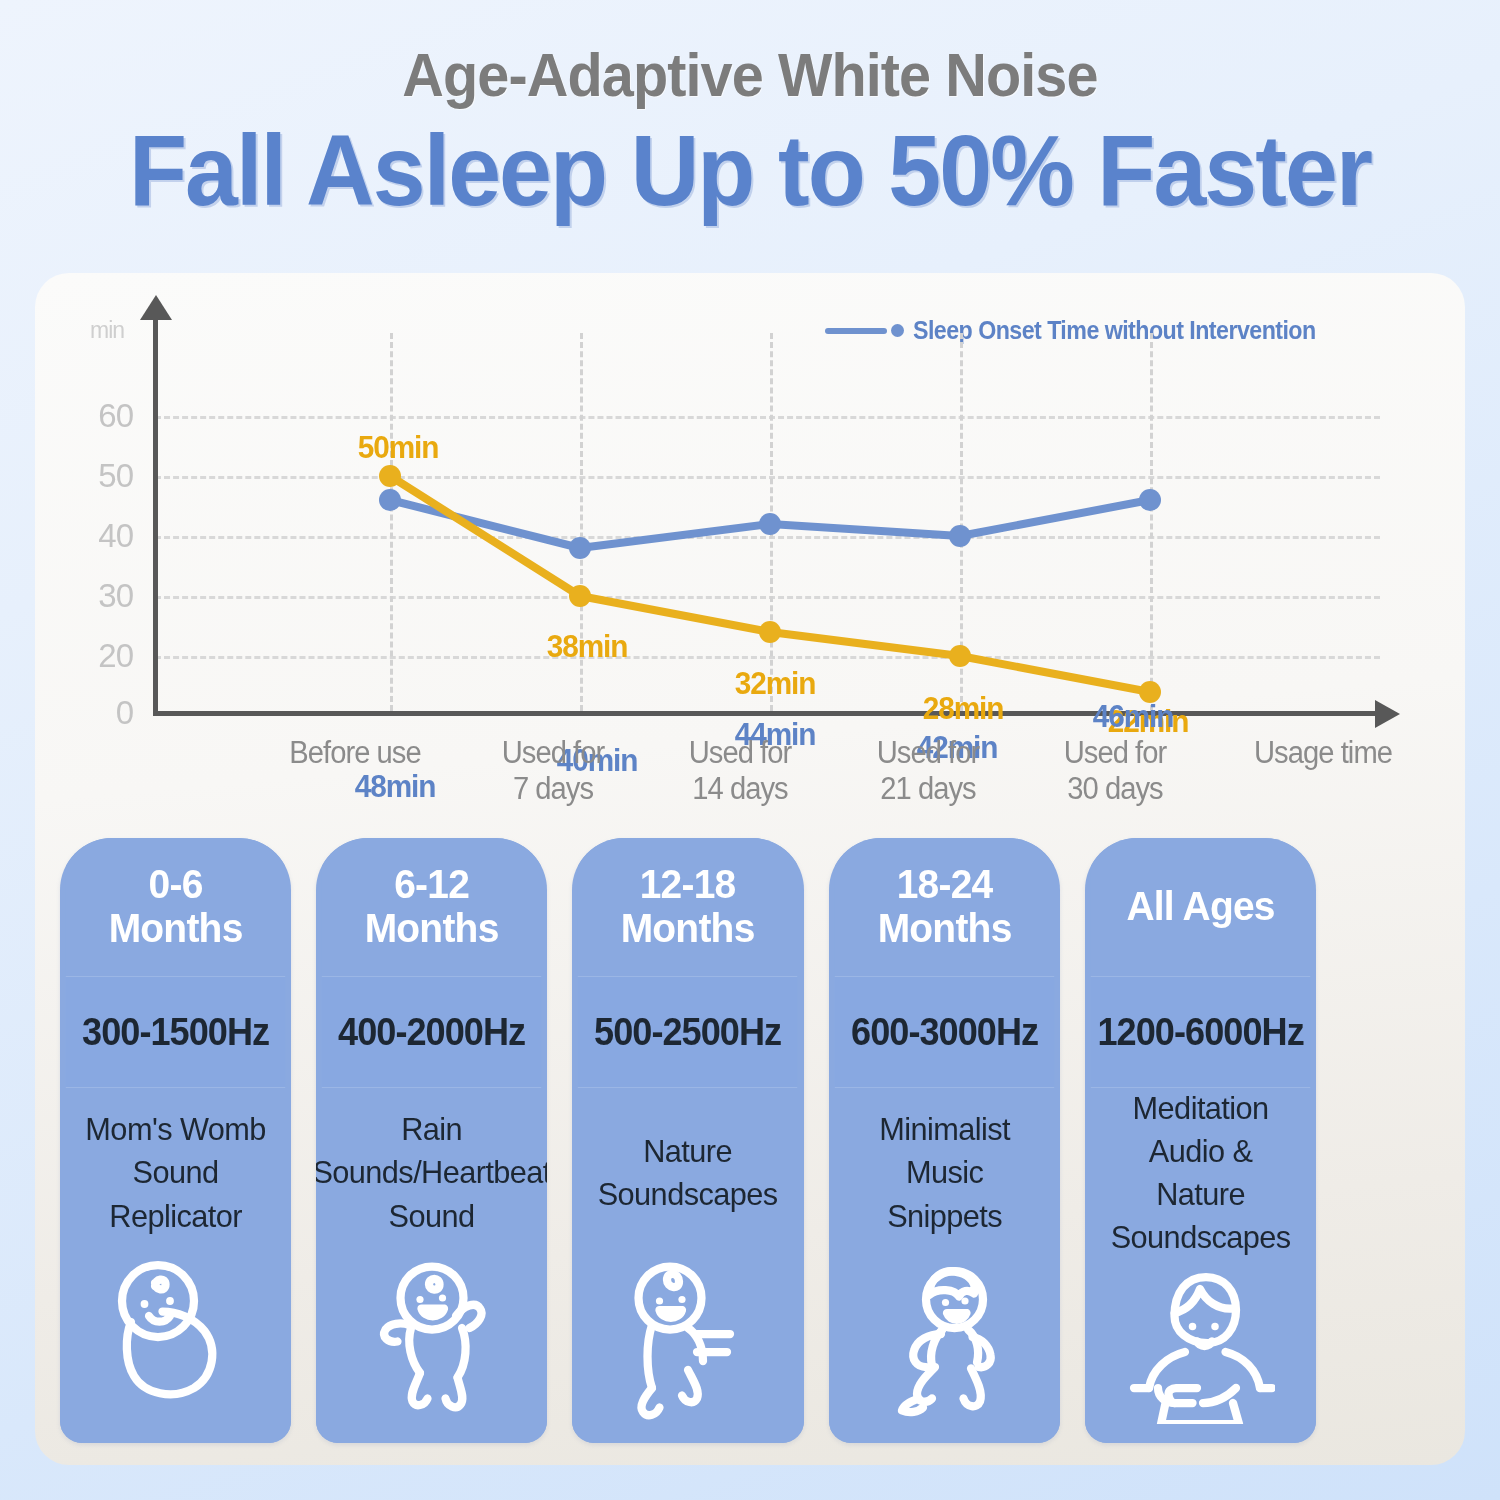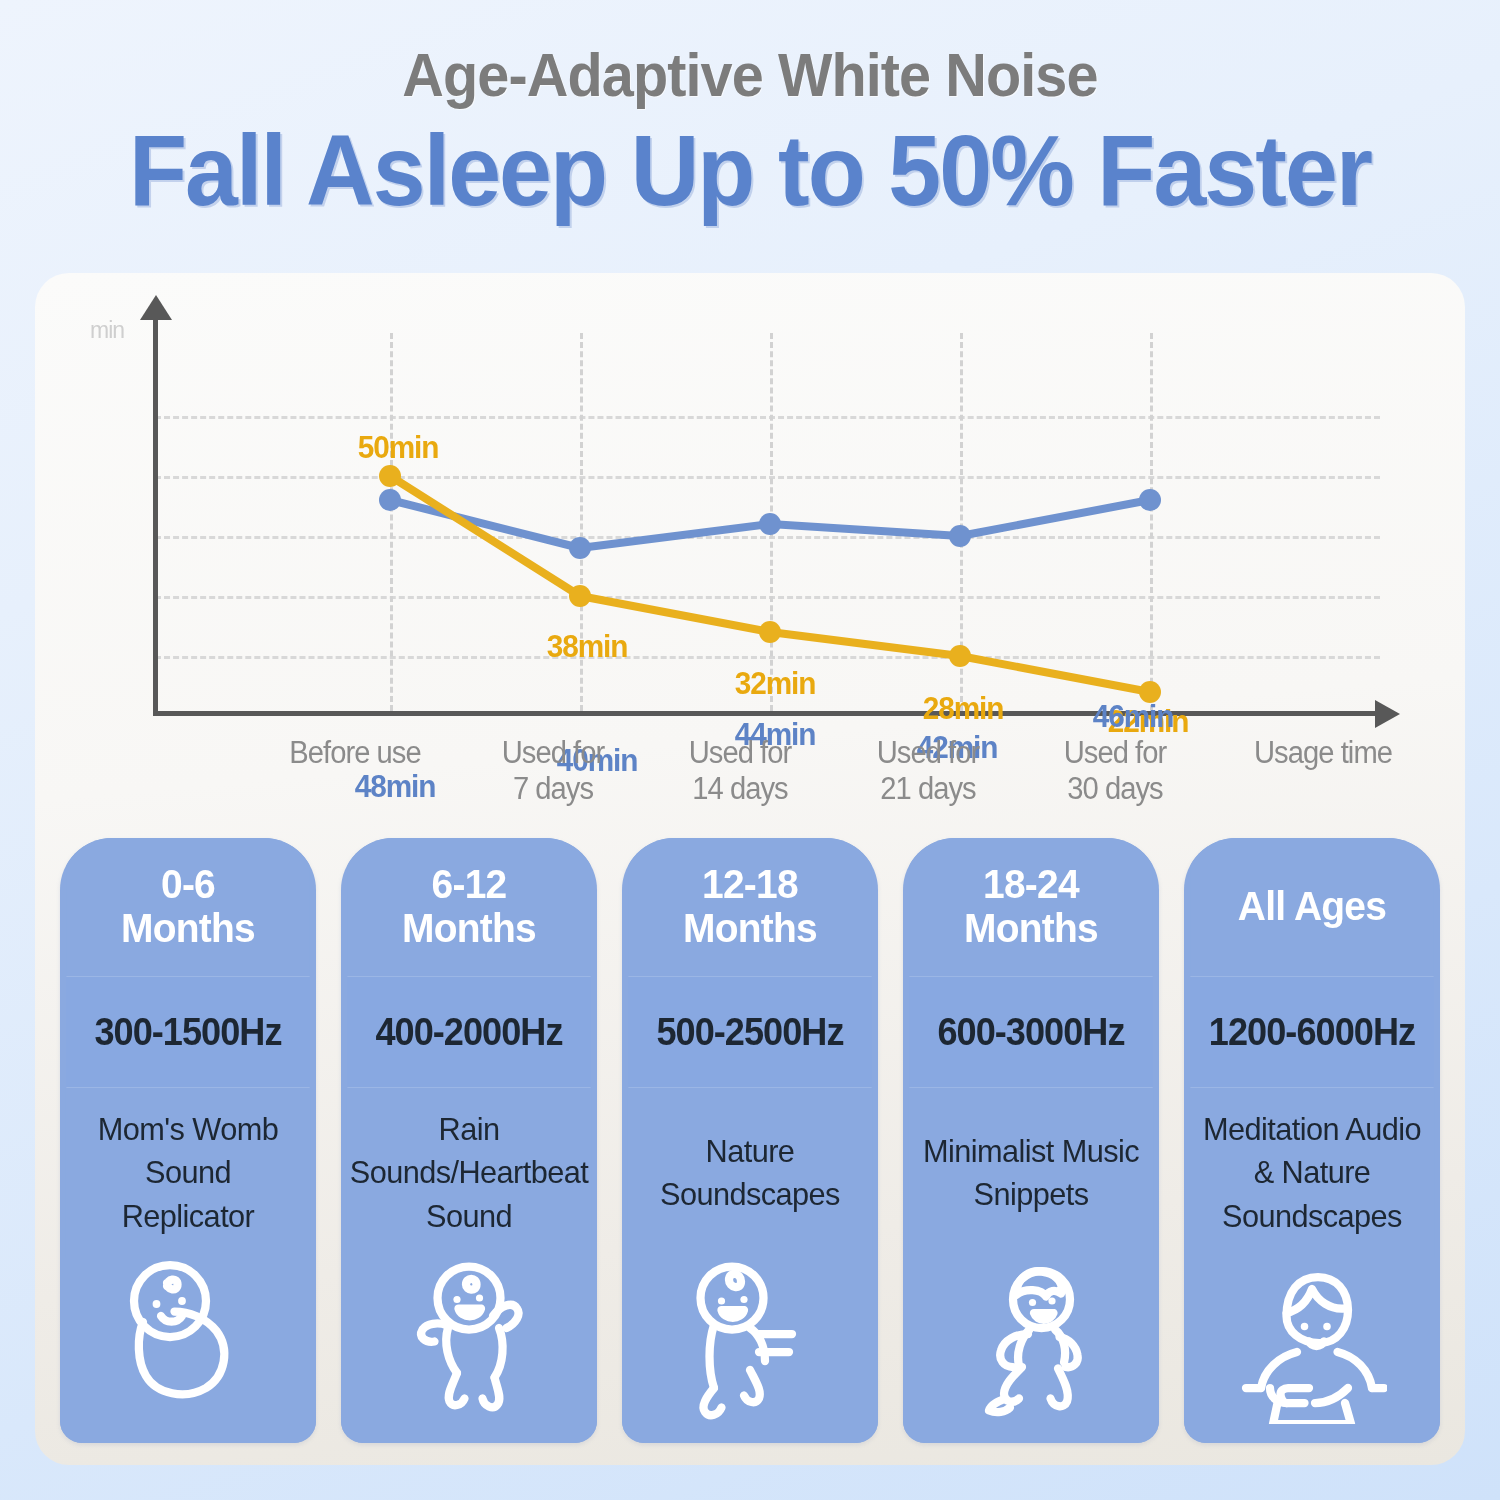--- a/index.html
+++ b/index.html
@@ -72,21 +72,21 @@
 
   .vlabel{ position:absolute; font-size:32px; font-weight:bold; letter-spacing:-1.2px;
            white-space:nowrap; transform:translateX(-50%) scaleX(.93); }
   .vlabel.y{ color:#e9a90f; }
   .vlabel.b{ color:#5d83c6; }
 
   .xlabel{ position:absolute; width:230px; text-align:center; font-size:31px; color:#8b8b8b;
            letter-spacing:-1px; line-height:1.15; transform:translateX(-50%) scaleX(.94); }
 
   
-  #cards{ position:absolute; left:25px; top:565px; width:1380px; height:605px;
+  #cards{ position:absolute; left:25px; top:565px; width:1256px; height:605px;
           display:flex; gap:25px; }
   .card{
     flex:1; border-radius:52px 52px 22px 22px; overflow:hidden;
     background:#8aa9e0; display:flex; flex-direction:column;
     box-shadow:0 2px 4px rgba(120,140,180,.18);
   }
   .card-head{ height:138px; display:flex; align-items:center; justify-content:center;
               background:#8aa9e0;
               color:#ffffff; font-size:41px; font-weight:bold; line-height:1.07;
               text-align:center; letter-spacing:-.8px; transform:scaleX(.95); }
@@ -110,23 +110,36 @@
 <div id="header">
   <div id="subtitle">Age-Adaptive White Noise</div>
   <div id="headline">Fall Asleep Up to 50% Faster</div>
 </div>
 
 <div id="panel">
 
   <div id="chart">
 
 
+    <div class="legend" id="legend-blue">
+      <span class="leg-line"></span>
+      <span class="leg-dot"></span>
+      <span class="leg-txt">Sleep Onset Time without Intervention</span>
+    </div>
 
     <div id="axis-unit">min</div>
 
+    <div id="yticks">
+      <div class="ytick" style="top:143px">60</div>
+      <div class="ytick" style="top:203px">50</div>
+      <div class="ytick" style="top:263px">40</div>
+      <div class="ytick" style="top:323px">30</div>
+      <div class="ytick" style="top:383px">20</div>
+      <div class="ytick" style="top:440px">0</div>
+    </div>
 
     <div id="plot">
       <div class="hgrid" style="top:83px"></div>
       <div class="hgrid" style="top:143px"></div>
       <div class="hgrid" style="top:203px"></div>
       <div class="hgrid" style="top:263px"></div>
       <div class="hgrid" style="top:323px"></div>
 
       <div class="vgrid" style="left:235px"></div>
       <div class="vgrid" style="left:425px"></div>

